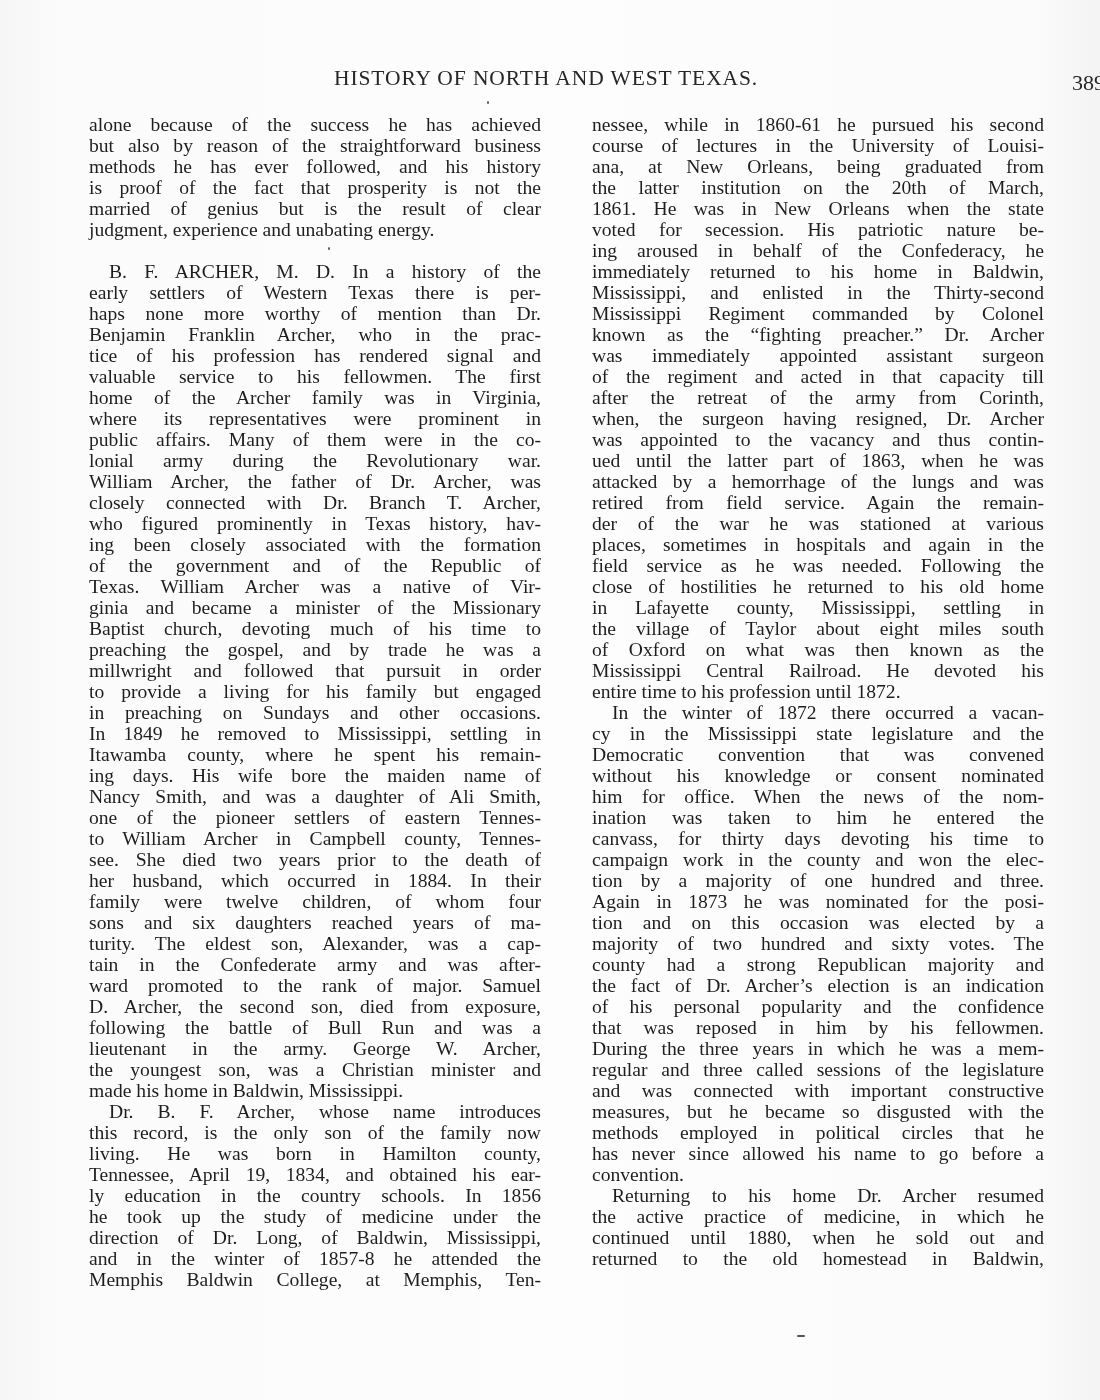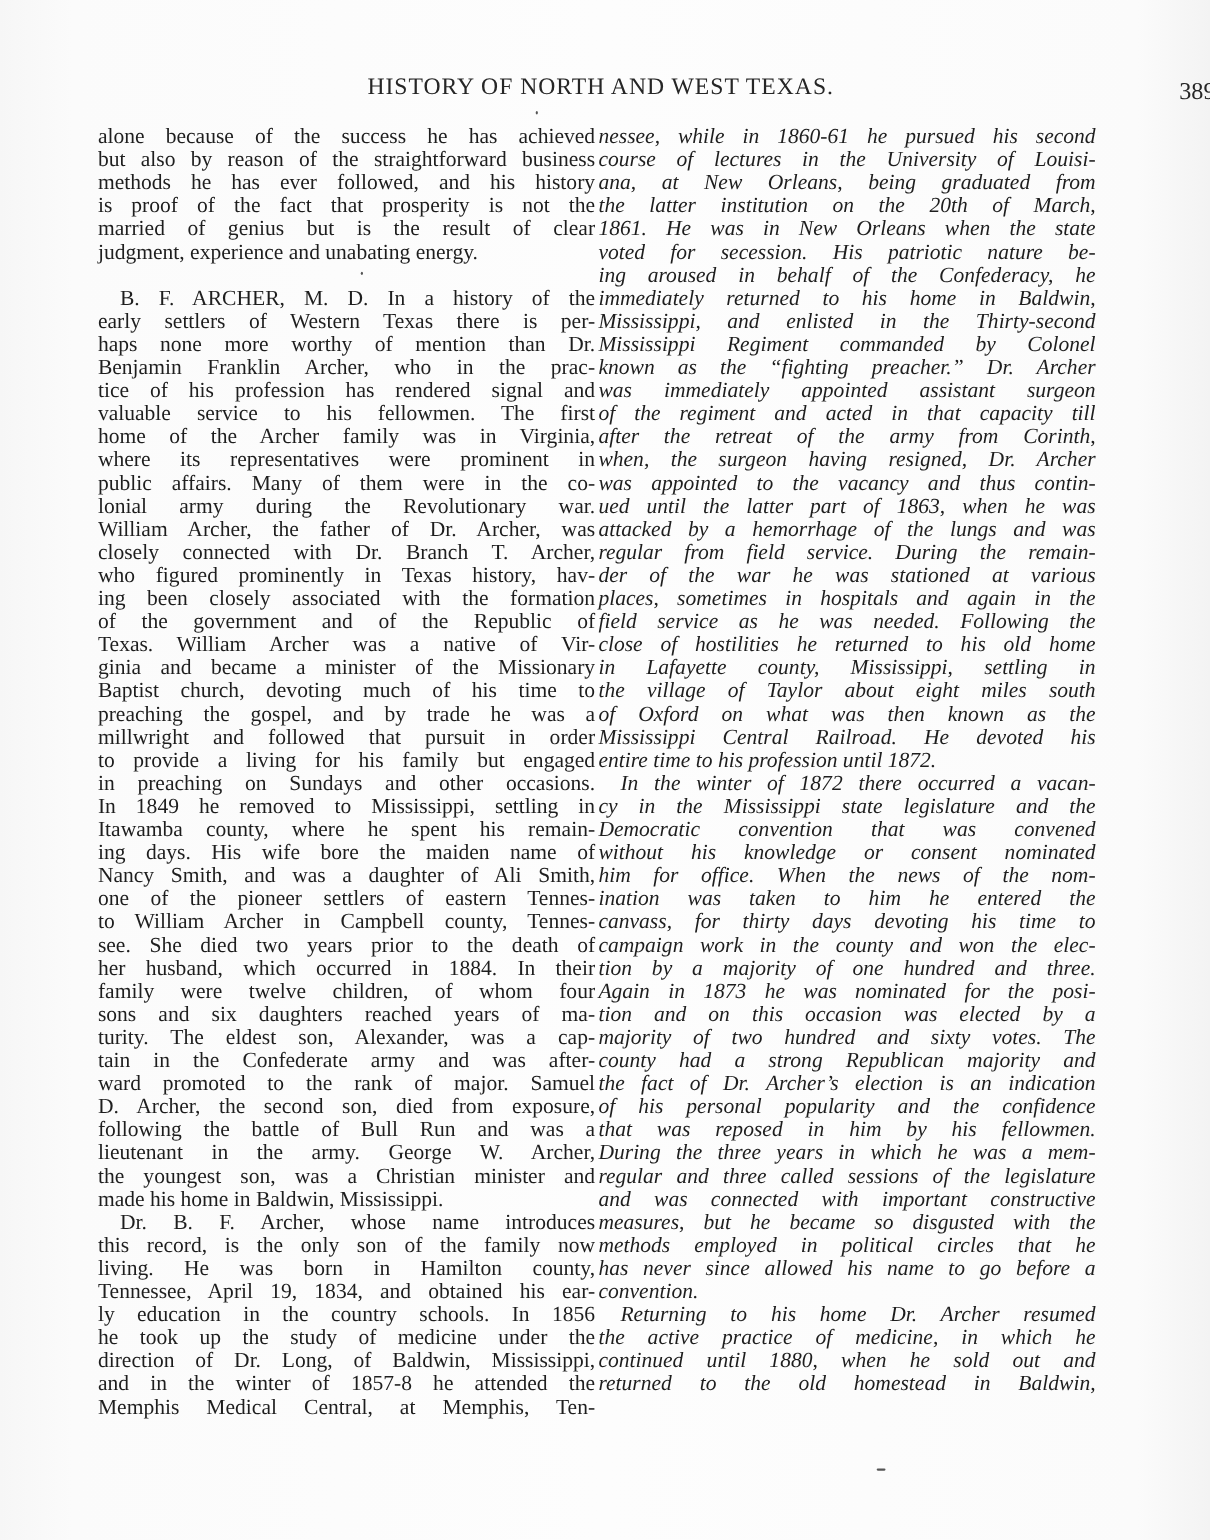--- a/index.html
+++ b/index.html
@@ -45,21 +45,21 @@
     top: 4px;
     font-size: 22px;
     color: #262626;
   }
   .column {
     position: absolute;
     top: 114px;
     width: 452px;
   }
   .col-left { left: 89px; }
-  .col-right { left: 544px; font-style: italic; }
+  .col-right { left: 592px; }
   .line {
     display: block;
     height: 21px;
     line-height: 21px;
     font-size: 19.6px;
     white-space: nowrap;
     text-align: justify;
     text-align-last: justify;
     overflow: visible;
   }
@@ -139,21 +139,21 @@
     </div>
     <div>
       <span class="line indent">Dr. B. F. Archer, whose name introduces</span>
       <span class="line">this record, is the only son of the family now</span>
       <span class="line">living.  He was born in Hamilton county,</span>
       <span class="line">Tennessee, April 19, 1834, and obtained his ear-</span>
       <span class="line">ly education in the country schools.  In 1856</span>
       <span class="line">he took up the study of medicine under the</span>
       <span class="line">direction of Dr. Long, of Baldwin, Mississippi,</span>
       <span class="line">and in the winter of 1857-8 he attended the</span>
-      <span class="line">Memphis Medical Central, at Memphis, Ten-</span>
+      <span class="line">Memphis Baldwin College, at Memphis, Ten-</span>
     </div>
   </div>
 
   <div class="column col-right">
     <div>
       <span class="line">nessee, while in 1860-61 he pursued his second</span>
       <span class="line">course of lectures in the University of Louisi-</span>
       <span class="line">ana, at New Orleans, being graduated from</span>
       <span class="line">the latter institution on the 20th of March,</span>
       <span class="line">1861.  He was in New Orleans when the state</span>
@@ -163,21 +163,21 @@
       <span class="line">Mississippi, and enlisted in the Thirty-second</span>
       <span class="line">Mississippi Regiment commanded by Colonel</span>
       <span class="line">known as the “fighting preacher.”  Dr. Archer</span>
       <span class="line">was immediately appointed assistant surgeon</span>
       <span class="line">of the regiment and acted in that capacity till</span>
       <span class="line">after the retreat of the army from Corinth,</span>
       <span class="line">when, the surgeon having resigned, Dr. Archer</span>
       <span class="line">was appointed to the vacancy and thus contin-</span>
       <span class="line">ued until the latter part of 1863, when he was</span>
       <span class="line">attacked by a hemorrhage of the lungs and was</span>
-      <span class="line">regular from field service.  During the remain-</span>
+      <span class="line">retired from field service.  Again the remain-</span>
       <span class="line">der of the war he was stationed at various</span>
       <span class="line">places, sometimes in hospitals and again in the</span>
       <span class="line">field service as he was needed.  Following the</span>
       <span class="line">close of hostilities he returned to his old home</span>
       <span class="line">in Lafayette county, Mississippi, settling in</span>
       <span class="line">the village of Taylor about eight miles south</span>
       <span class="line">of Oxford on what was then known as the</span>
       <span class="line">Mississippi Central Railroad.  He devoted his</span>
       <span class="line last">entire time to his profession until 1872.</span>
     </div>

